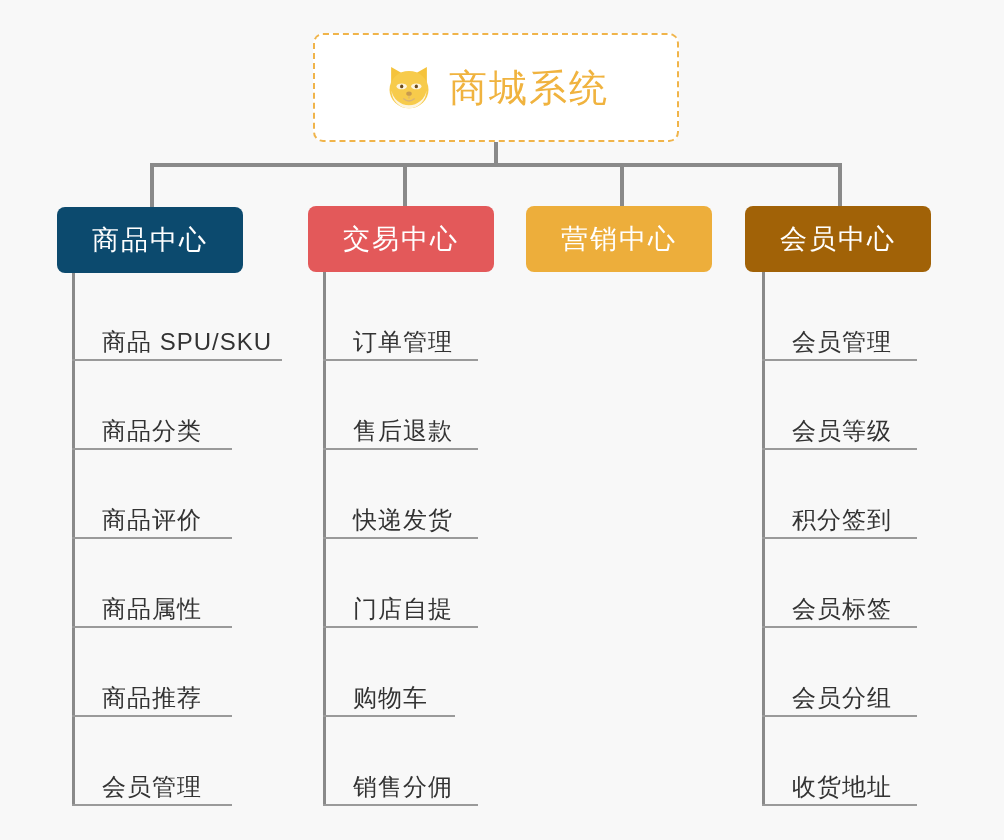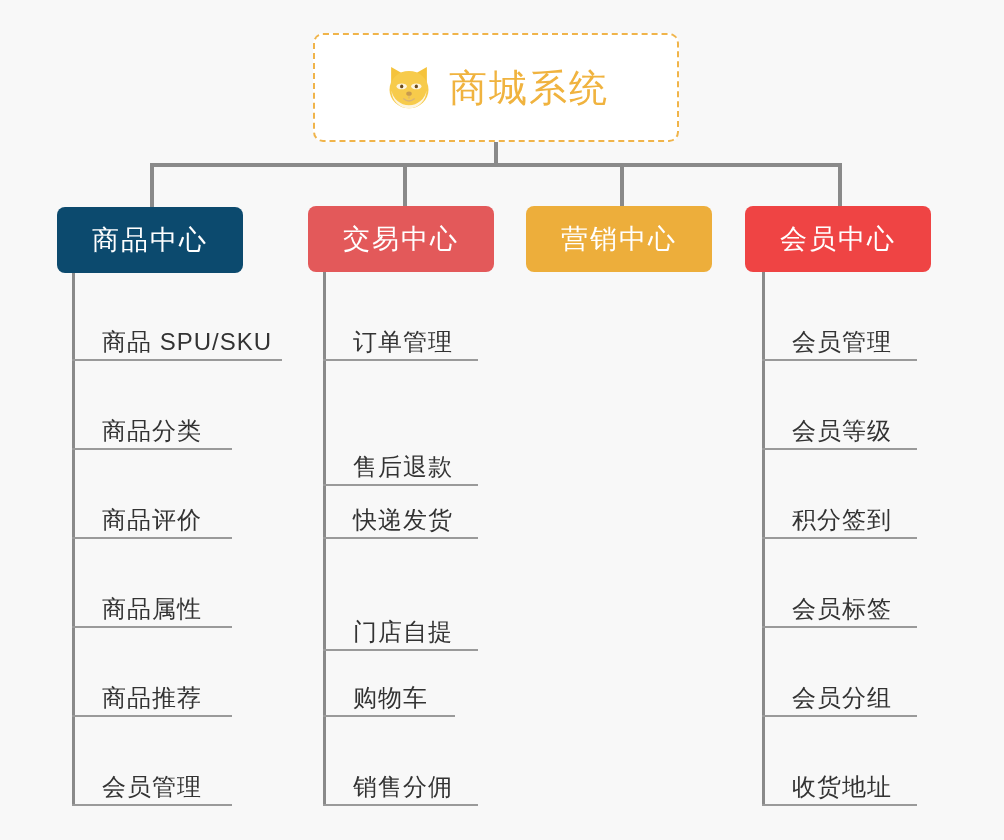--- a/index.html
+++ b/index.html
@@ -147,21 +147,21 @@
 
   <div class="cat-box" style="left:57px; top:207px; width:186px; background:#0c4a6e;">
     <span>商品中心</span>
   </div>
   <div class="cat-box" style="left:308px; top:206px; width:186px; background:#e3595a;">
     <span>交易中心</span>
   </div>
   <div class="cat-box" style="left:526px; top:206px; width:186px; background:#edae3b;">
     <span>营销中心</span>
   </div>
-  <div class="cat-box" style="left:745px; top:206px; width:186px; background:#ef4444;">
+  <div class="cat-box" style="left:745px; top:206px; width:186px; background:#a16207;">
     <span>会员中心</span>
   </div>
 
   <div class="branch" style="left:72px; top:272px; width:210px; height:534px;">
     <div class="branch-spine" style="height:534px;"></div>
     <div class="leaf-item" style="top:0px;   width:210px;">
       <span class="leaf-label">商品 SPU/SKU</span>
     </div>
     <div class="leaf-item" style="top:89px;  width:160px;">
       <span class="leaf-label">商品分类</span>
@@ -178,27 +178,27 @@
     <div class="leaf-item" style="top:445px; width:160px;">
       <span class="leaf-label">会员管理</span>
     </div>
   </div>
 
   <div class="branch" style="left:323px; top:272px; width:155px; height:534px;">
     <div class="branch-spine" style="height:534px;"></div>
     <div class="leaf-item" style="top:0px;   width:155px;">
       <span class="leaf-label">订单管理</span>
     </div>
-    <div class="leaf-item" style="top:89px;  width:155px;margin-top:36px;">
+    <div class="leaf-item" style="top:89px;  width:155px;">
       <span class="leaf-label">售后退款</span>
     </div>
     <div class="leaf-item" style="top:178px; width:155px;">
       <span class="leaf-label">快递发货</span>
     </div>
-    <div class="leaf-item" style="top:267px; width:155px;margin-top:23px;">
+    <div class="leaf-item" style="top:267px; width:155px;">
       <span class="leaf-label">门店自提</span>
     </div>
     <div class="leaf-item" style="top:356px; width:132px;">
       <span class="leaf-label">购物车</span>
     </div>
     <div class="leaf-item" style="top:445px; width:155px;">
       <span class="leaf-label">销售分佣</span>
     </div>
   </div>
 

